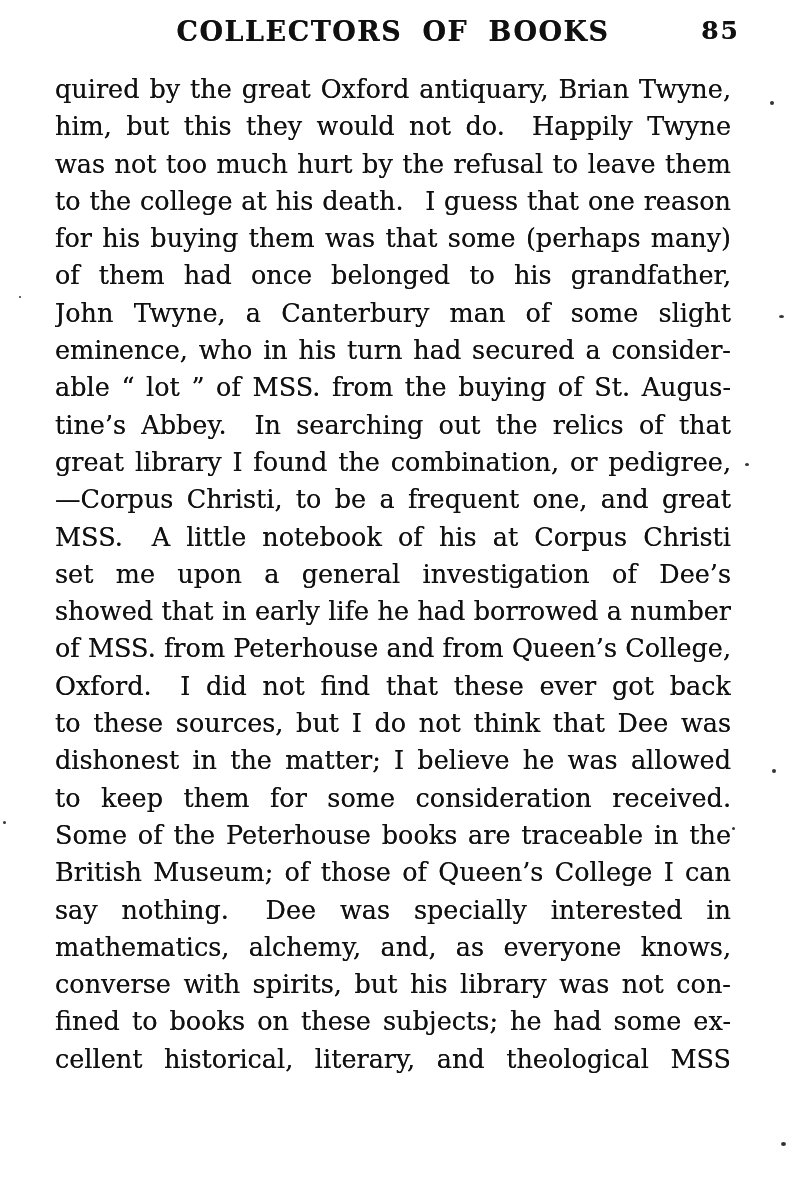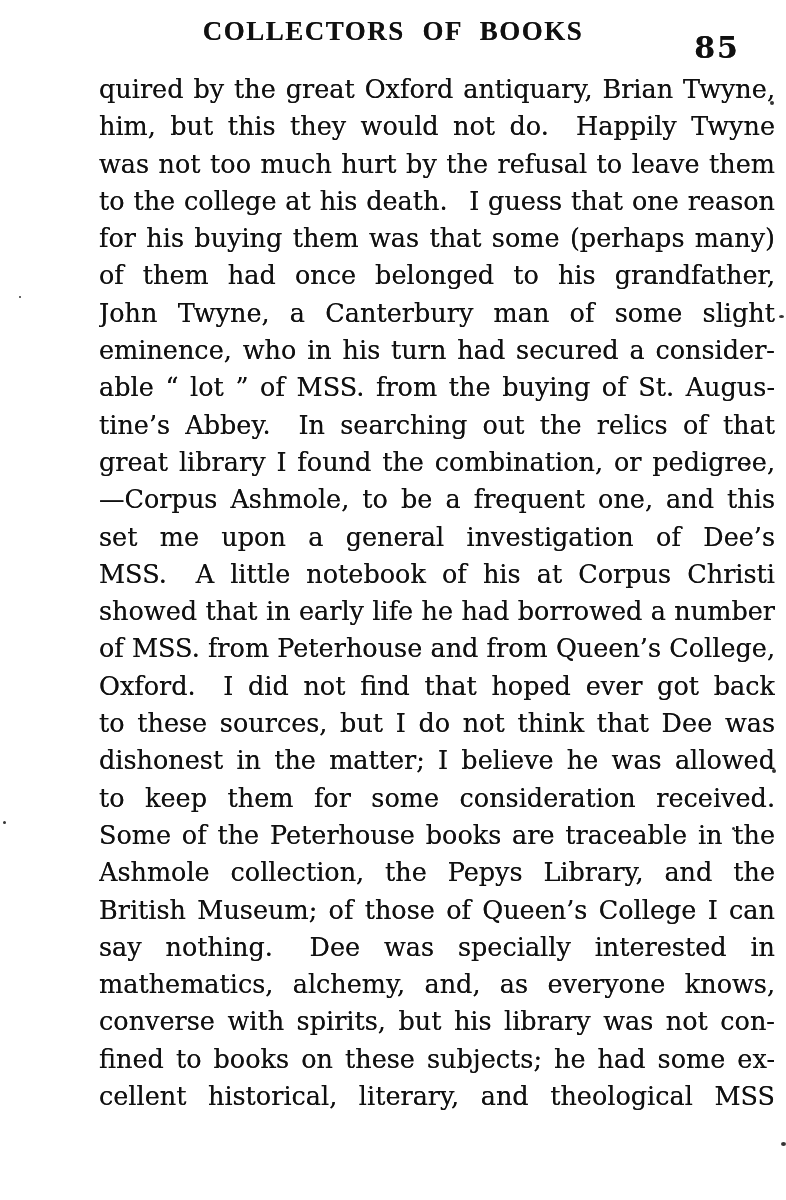--- a/index.html
+++ b/index.html
@@ -27,37 +27,35 @@
   }
   .header-title {
     display: block;
     text-align: center;
     font-size: 27px;
     font-weight: bold;
     letter-spacing: 1.5px;
     word-spacing: 0.35em;
     color: var(--ink);
     text-shadow: 0 0 0.6px rgba(0,0,0,0.65);
-    font-family: Liberation Serif, serif;
   }
   .page-number {
     position: absolute;
-    top: 14px;
+    top: 0;
     right: 46px;
-    font-size: 30px;
+    font-size: 25px;
     font-weight: bold;
     letter-spacing: 2px;
     text-shadow: 0 0 0.5px rgba(0,0,0,0.6);
   }
   .body-text {
     position: absolute;
     top: 71px;
     left: 55px;
     width: 676px;
-    margin-left: 44px;
   }
   .line {
     font-size: 25.5px;
     line-height: 37.3px;
     text-align: justify;
     text-align-last: justify;
     white-space: nowrap; 
     text-shadow: 0 0 0.6px rgba(0,0,0,0.7);
   }
   
@@ -84,31 +82,30 @@
       <div class="line">him, but this they would not do.  Happily Twyne</div>
       <div class="line">was not too much hurt by the refusal to leave them</div>
       <div class="line">to the college at his death.  I guess that one reason</div>
       <div class="line">for his buying them was that some (perhaps many)</div>
       <div class="line">of them had once belonged to his grandfather,</div>
       <div class="line">John Twyne, a Canterbury man of some slight</div>
       <div class="line">eminence, who in his turn had secured a consider-</div>
       <div class="line">able “ lot ” of MSS. from the buying of St. Augus-</div>
       <div class="line">tine’s Abbey.  In searching out the relics of that</div>
       <div class="line">great library I found the combination, or pedigree,</div>
-      <div class="line">—Corpus Ashmole, to be a frequent one, and this</div>
+      <div class="line">—Corpus Christi, to be a frequent one, and great</div>
+      <div class="line">MSS.  A little notebook of his at Corpus Christi</div>
       <div class="line">set me upon a general investigation of Dee’s</div>
-      <div class="line">MSS.  A little notebook of his at Corpus Christi</div>
       <div class="line">showed that in early life he had borrowed a number</div>
       <div class="line">of MSS. from Peterhouse and from Queen’s College,</div>
-      <div class="line">Oxford.  I did not find that hoped ever got back</div>
+      <div class="line">Oxford.  I did not find that these ever got back</div>
       <div class="line">to these sources, but I do not think that Dee was</div>
       <div class="line">dishonest in the matter; I believe he was allowed</div>
       <div class="line">to keep them for some consideration received.</div>
       <div class="line">Some of the Peterhouse books are traceable in the</div>
-      <div class="line">Ashmole collection, the Pepys Library, and the</div>
       <div class="line">British Museum; of those of Queen’s College I can</div>
       <div class="line">say nothing.  Dee was specially interested in</div>
       <div class="line">mathematics, alchemy, and, as everyone knows,</div>
       <div class="line">converse with spirits, but his library was not con-</div>
       <div class="line">fined to books on these subjects; he had some ex-</div>
       <div class="line">cellent historical, literary, and theological MSS</div>
     </div>
 
   <span class="speck" style="left:770px; top:101px; width:4px; height:4px;"></span>
   <span class="speck" style="left:779px; top:315px; width:5px; height:3px;"></span>

